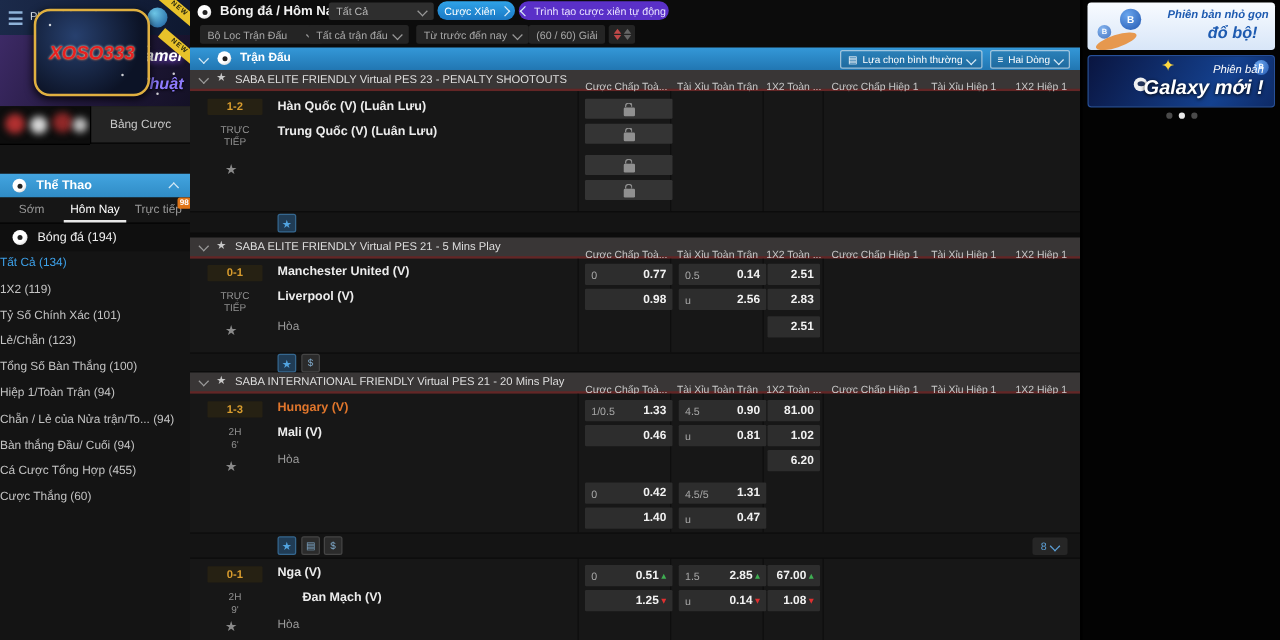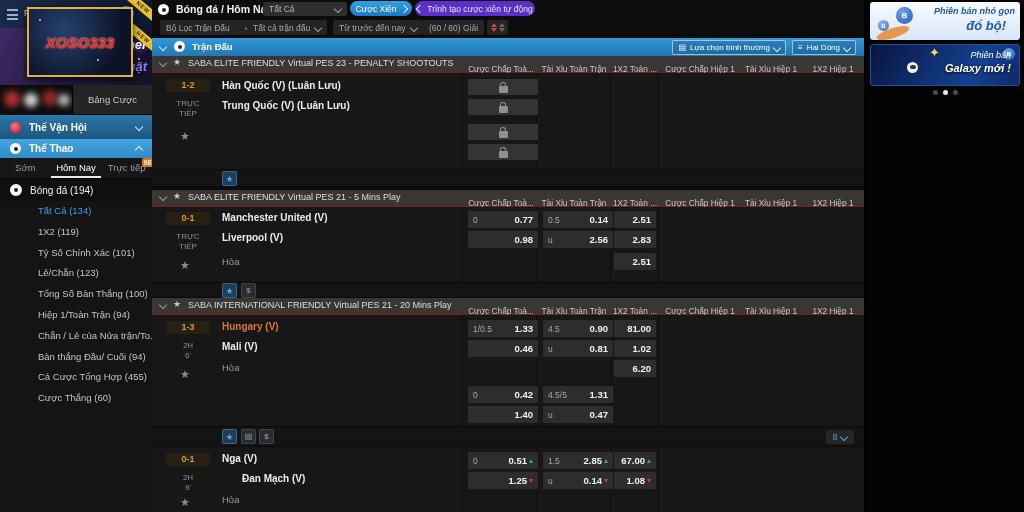--- a/index.html
+++ b/index.html
@@ -10,21 +10,21 @@
   .banner-top{position:absolute;left:0;top:0;width:152px;height:28px;background:linear-gradient(100deg,#1b2a4a,#0e1830);overflow:hidden;}
   .hamburger{position:absolute;left:7px;top:9px;width:11px;height:7px;border-top:2px solid #8fb3d9;border-bottom:2px solid #8fb3d9;}
   .hamburger::after{content:"";position:absolute;left:0;top:2.5px;width:11px;height:2px;background:#8fb3d9;}
   .banner-top-text{position:absolute;left:24px;top:8px;font-size:9px;color:#e8f0fa;white-space:nowrap;}
   .orb{position:absolute;border-radius:50%;}
   .ribbon{position:absolute;width:36px;height:9px;background:#e8c22a;color:#2a2a10;font-size:5.5px;font-weight:bold;text-align:center;line-height:9px;transform:rotate(40deg);z-index:4;letter-spacing:1px;}
   .banner-streamer{position:absolute;left:0;top:28px;width:152px;height:57px;background:linear-gradient(115deg,#3d2a66 0%,#241a40 45%,#141126 100%);overflow:hidden;}
   .streamer-1{position:absolute;right:5px;top:9px;font-size:13px;font-weight:bold;font-style:italic;color:#fff;text-shadow:0 1px 4px #7040c0;}
   .streamer-2{position:absolute;right:5px;top:31px;font-size:13px;font-weight:bold;font-style:italic;color:#8f7cff;text-shadow:0 1px 2px #000;}
   .sparkle{position:absolute;width:2px;height:2px;border-radius:50%;background:#fff;opacity:.8;}
-  .logo{position:absolute;left:27px;top:7px;width:106px;height:70px;z-index:6;border-radius:0;border:2px solid #e0b040;background:radial-gradient(circle at 35% 30%,#27406e,#0c1326 72%);box-shadow:0 2px 7px rgba(0,0,0,.85);display:flex;align-items:center;justify-content:center;box-sizing:border-box;}
+  .logo{position:absolute;left:27px;top:7px;width:93px;height:70px;z-index:6;border-radius:13px;border:2px solid #e0b040;background:radial-gradient(circle at 35% 30%,#27406e,#0c1326 72%);box-shadow:0 2px 7px rgba(0,0,0,.85);display:flex;align-items:center;justify-content:center;box-sizing:border-box;}
   .logo-text{font-size:15px;font-weight:bold;font-style:italic;color:#e82020;text-shadow:0 0 2px #ffd,0 1px 1px #600;}
   .strip-img{position:absolute;left:0;top:85px;width:72px;height:30px;background:#0d0d0d;overflow:hidden;border-bottom:1px solid #000;}
   .blob{position:absolute;border-radius:50%;filter:blur(3px);}
   .bang-cuoc{position:absolute;left:72px;top:85px;width:80px;height:30px;background:#242424;color:#c8c8c8;font-size:9.5px;display:flex;align-items:center;justify-content:center;border-left:1px solid #000;border-bottom:1px solid #000;box-sizing:border-box;}
   .row-tvh{position:absolute;left:0;top:115px;width:152px;height:24px;background:linear-gradient(#2b77ac,#1c5680);display:flex;align-items:center;}
   .row-tt{position:absolute;left:0;top:139px;width:152px;height:19px;background:linear-gradient(#43a5e0,#2f8bc5);display:flex;align-items:center;}
   .menu-label{font-size:10px;font-weight:bold;color:#fff;margin-left:8px;}
   .chev{display:inline-block;width:5px;height:5px;border-right:1.5px solid #d5e8f5;border-bottom:1.5px solid #d5e8f5;}
   .chev.down{transform:rotate(45deg);}
   .chev.up{transform:rotate(-135deg);}
@@ -34,21 +34,21 @@
   .rose-icon{width:11px;height:11px;border-radius:50%;background:radial-gradient(circle at 40% 35%,#ff7a7a,#c01030);margin-left:10px;flex:none;}
   .ball-icon{width:12px;height:12px;border-radius:50%;background:radial-gradient(circle at 35% 30%,#fff 55%,#bbb);position:relative;flex:none;}
   .ball-icon::after{content:"";position:absolute;left:4px;top:4px;width:4px;height:4px;background:#222;border-radius:50%;}
   .ball-icon.small{width:11px;height:11px;}
   .tabs{position:absolute;left:0;top:158px;width:152px;height:21px;background:#161616;border-bottom:1px solid #000;display:flex;box-sizing:border-box;}
   .tab{flex:1;text-align:center;line-height:20px;font-size:9.5px;color:#999;position:relative;box-sizing:border-box;}
   .tab.active{color:#fff;border-bottom:2px solid #e8e8e8;}
   .badge{position:absolute;right:-1px;top:0px;background:#e07518;color:#fff;font-size:6.5px;font-weight:bold;padding:1px 2px;border-radius:2px;line-height:7px;}
   .sport-row{position:absolute;left:0;top:179px;width:152px;height:22px;background:#0f0f0f;display:flex;align-items:center;gap:8px;padding-left:10px;font-size:10px;color:#eee;box-sizing:border-box;}
   .subitems{position:absolute;left:0;top:201px;width:152px;}
-  .subitem{line-height:20.8px;padding-left:38px;font-size:9.5px;color:#c4c4c4;white-space:nowrap;overflow:hidden;}
+  .subitem{line-height:20.8px;font-size:9.5px;color:#c4c4c4;white-space:nowrap;overflow:hidden;}
   .subitem.active{color:#3da0e8;}
   .bottom-group{position:absolute;left:0;top:420px;width:152px;height:92px;background:#1d1d1d;border-top:1px solid #000;}
   .bitem{height:25px;display:flex;align-items:center;gap:9px;padding-left:10px;font-size:9.5px;color:#ddd;white-space:nowrap;}
   .bicon{width:13px;height:13px;border-radius:50%;flex:none;}
   .bicon.saba{background:radial-gradient(circle at 35% 35%,#f0a090,#b04838);}
   .bicon.basket{background:radial-gradient(circle at 35% 35%,#e06a50,#8a2a1a);}
   .bicon.saba2{background:radial-gradient(circle at 35% 35%,#f0a090,#a84030);}
   .bicon.esport{background:radial-gradient(circle at 35% 35%,#5a5a5a,#1a1a1a);border:1px solid #b04040;box-sizing:border-box;}
 
   
@@ -96,21 +96,21 @@
 
   
   #rightpanel{position:absolute;left:866px;top:0;width:158px;height:512px;background:#030303;}
   .rb1{position:absolute;left:4px;top:2px;width:150px;height:38px;border-radius:3px;background:linear-gradient(180deg,#f8fbff,#d8e6f8);overflow:hidden;}
   .rb1-l1{position:absolute;right:5px;top:4px;font-size:9px;font-weight:bold;font-style:italic;color:#1d5ab0;}
   .rb1-l2{position:absolute;right:14px;top:16px;font-size:13px;font-weight:bold;font-style:italic;color:#1d5ab0;}
   .coin{position:absolute;border-radius:50%;background:radial-gradient(circle at 35% 30%,#6aa6ee,#2458b0);color:#fff;font-weight:bold;display:flex;align-items:center;justify-content:center;}
   .swoosh{position:absolute;width:34px;height:10px;border-radius:50%;background:#e88a30;transform:rotate(-18deg);opacity:.85;}
   .rb2{position:absolute;left:4px;top:44px;width:150px;height:42px;border-radius:3px;background:linear-gradient(120deg,#0a1540,#14418f 70%,#0e2a66);border:1px solid #27509a;overflow:hidden;box-sizing:border-box;}
   .rb2-l1{position:absolute;right:8px;top:5px;font-size:9px;font-style:italic;color:#fff;}
-  .rb2-l2{position:absolute;right:8px;top:17px;font-size:11px;font-weight:bold;font-style:italic;color:#fff;text-shadow:0 1px 3px #000;}
+  .rb2-l2{position:absolute;right:8px;top:17px;font-size:16px;font-weight:bold;font-style:italic;color:#fff;text-shadow:0 1px 3px #000;}
   .star-y{position:absolute;left:58px;top:0px;font-size:13px;color:#ffd840;}
   .astro{position:absolute;left:36px;top:17px;width:11px;height:11px;border-radius:50%;background:#f0f0f0;}
   .astro::after{content:"";position:absolute;left:2.5px;top:3px;width:6px;height:4px;border-radius:50%;background:#23345a;}
   .dots{position:absolute;left:0;top:90px;width:158px;display:flex;justify-content:center;gap:5px;}
   .dot{width:5px;height:5px;border-radius:50%;background:#4a4a4a;}
   .dot.active{background:#e8e8e8;}
 </style>
 </head>
 <body>
 
@@ -138,25 +138,20 @@
   </div>
 
   <div class="strip-img">
     <span class="blob" style="left:4px;top:6px;width:16px;height:16px;background:#b03030;"></span>
     <span class="blob" style="left:24px;top:8px;width:14px;height:14px;background:#d8d8d8;"></span>
     <span class="blob" style="left:42px;top:5px;width:16px;height:16px;background:#902828;"></span>
     <span class="blob" style="left:58px;top:9px;width:12px;height:12px;background:#c0c0c0;"></span>
   </div>
   <div class="bang-cuoc">Bảng Cược</div>
 
-  <div class="row-tvh">
-    <span class="rose-icon"></span>
-    <span class="menu-label">Thế Vận Hội</span>
-    <span class="chev down mright" style="top:9px;"></span>
-  </div>
   <div class="row-tt">
     <span class="ball-icon small" style="margin-left:10px;"></span>
     <span class="menu-label">Thể Thao</span>
     <span class="chev up mright" style="top:8px;"></span>
   </div>
 
   <div class="tabs">
     <div class="tab">Sớm</div>
     <div class="tab active">Hôm Nay</div>
     <div class="tab">

